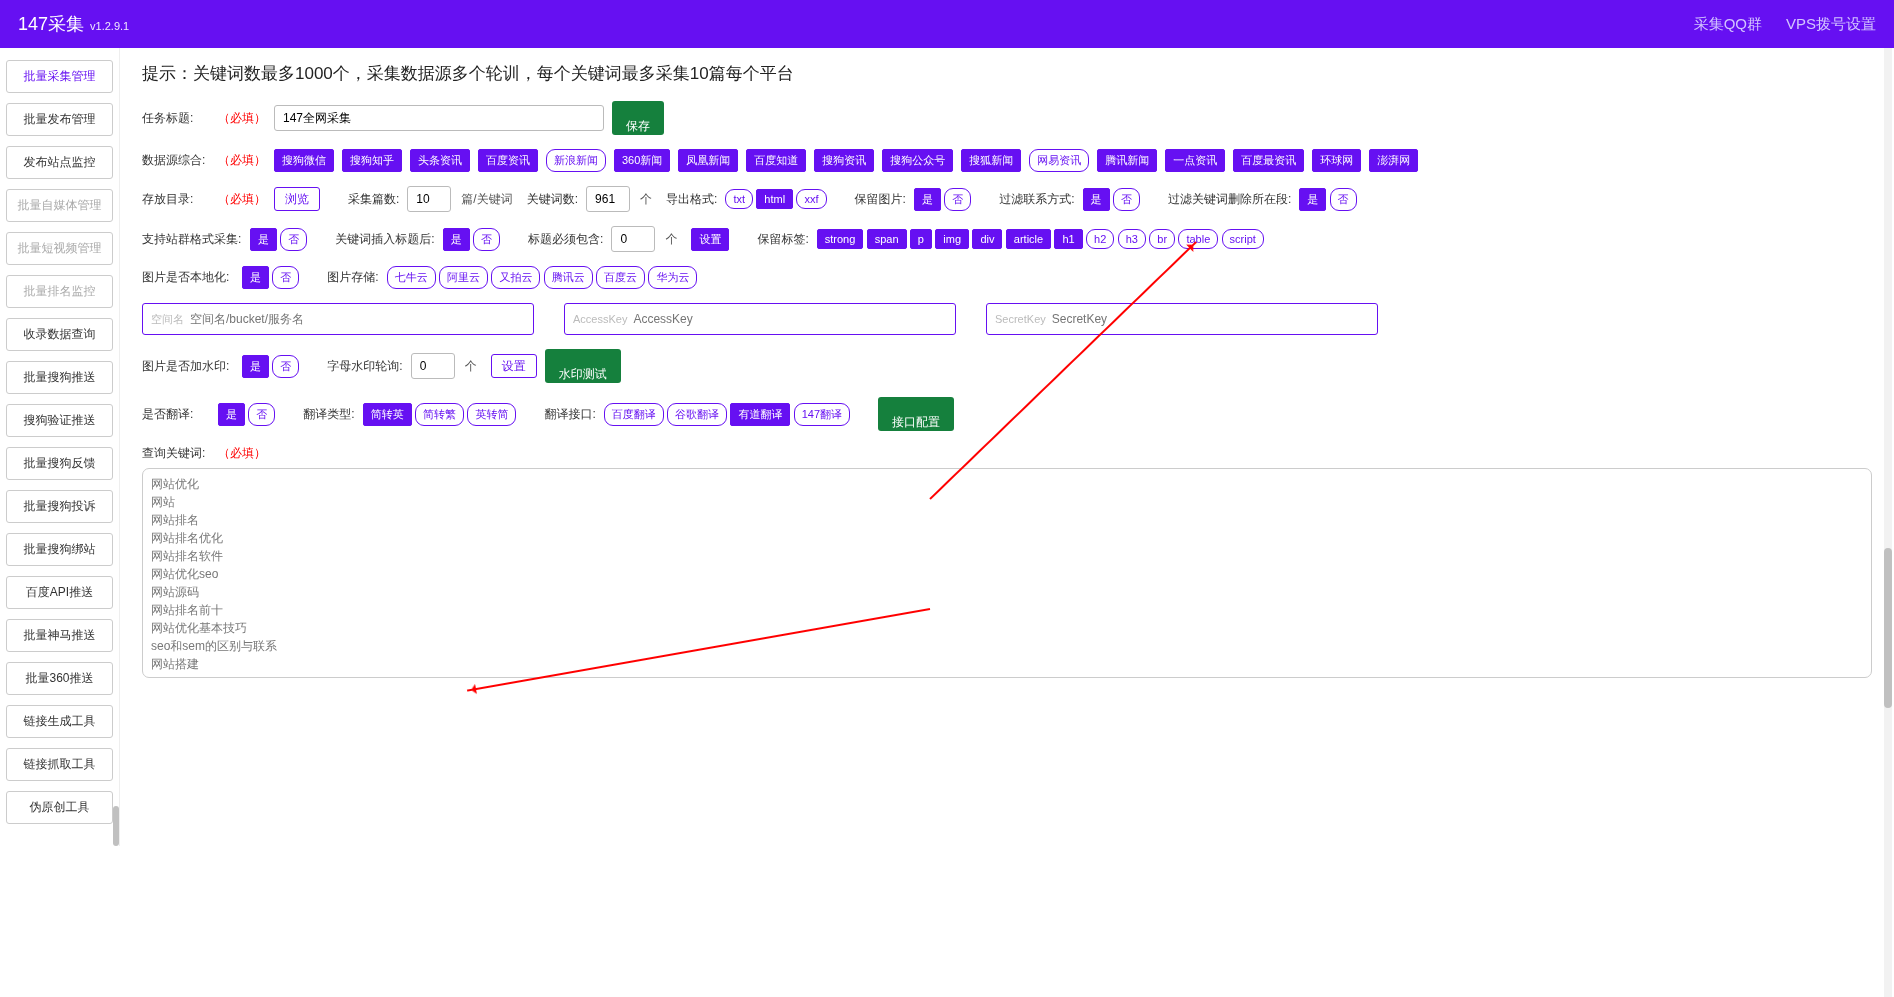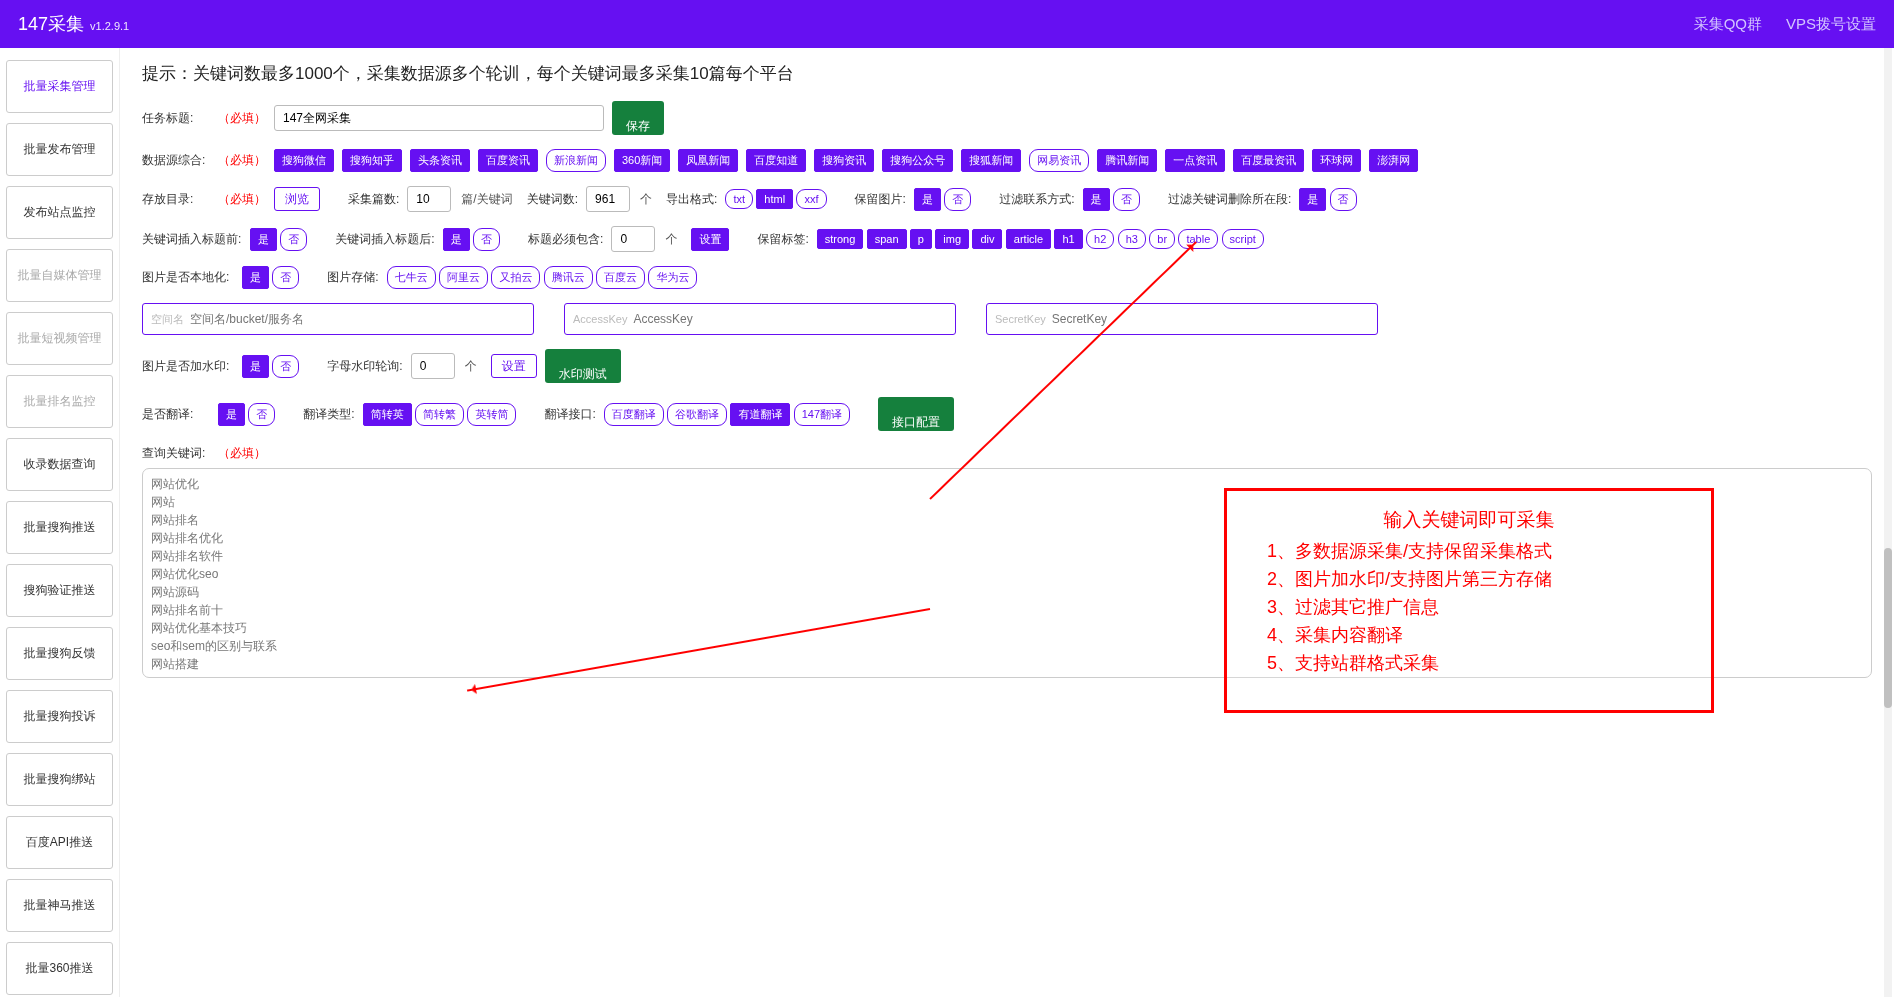--- a/index.html
+++ b/index.html
@@ -8,21 +8,21 @@
     
     .header { background: #6610f2; color: #fff; height: 48px; display: flex; align-items: center; justify-content: space-between; padding: 12px 18px; }
     .app-title { font-size: 18px; font-weight: 500; display: flex; align-items: baseline; gap: 6px; }
     .app-version { font-size: 11px; opacity: 0.9; }
     .header-links { display: flex; gap: 24px; font-size: 15px; }
     .header-link { color: #d3c5ff; text-decoration: none; cursor: pointer; }
     
     
     .layout { display: flex; }
     .sidebar { width: 120px; padding: 12px 6px; border-right: 1px solid #eee; }
-    .sidebar-item { display: block; width: 100%; background: #fff; border: 1px solid #ccc; border-radius: 3px; color: #333; padding: 17px 4px; margin-bottom: 10px; font-size: 12px; text-align: center; cursor: pointer; }
+    .sidebar-item { display: block; width: 100%; background: #fff; border: 1px solid #ccc; border-radius: 3px; color: #333; padding: 7px 4px; margin-bottom: 10px; font-size: 12px; text-align: center; cursor: pointer; }
     .sidebar-item.active { color: #6610f2; }
     .sidebar-item.disabled { color: #aaa; cursor: not-allowed; }
     
     .main { flex: 1; padding: 14px 22px; position: relative; }
     .hint { font-size: 17px; color: #222; margin-bottom: 16px; }
     .row { display: flex; align-items: center; flex-wrap: wrap; gap: 6px 8px; margin-bottom: 14px; }
     .label { font-size: 12px; min-width: 68px; }
     .label.nowidth { min-width: auto; }
     .required { color: red; }
     
@@ -155,21 +155,21 @@
       <span id="keep-img"><span class="tag on">是</span> <span class="tag off">否</span> </span>
       <span class="spacer"></span>
       <span class="label nowidth">过滤联系方式:</span>
       <span id="filter-contact"><span class="tag on">是</span> <span class="tag off">否</span> </span>
       <span class="spacer"></span>
       <span class="label nowidth">过滤关键词删除所在段:</span>
       <span id="filter-kw"><span class="tag on">是</span> <span class="tag off">否</span> </span>
     </div>
 
     <div class="row" id="insert-row">
-      <span class="label" style="min-width:100px">关键词插入标题前:</span>
+      <span class="label" style="min-width:100px">支持站群格式采集:</span>
       <span id="insert-before"><span class="tag on">是</span> <span class="tag off">否</span> </span>
       <span class="spacer"></span>
       <span class="label nowidth">关键词插入标题后:</span>
       <span id="insert-after"><span class="tag on">是</span> <span class="tag off">否</span> </span>
       <span class="spacer"></span>
       <span class="label nowidth">标题必须包含:</span>
       <input class="text-input small" value="0" style="">
       <span class="unit">个</span>
       <span class="tag on">设置</span>
       <span class="spacer"></span>
@@ -237,30 +237,20 @@
         <div>网站排名优化</div>
         <div>网站排名软件</div>
         <div>网站优化seo</div>
         <div>网站源码</div>
         <div>网站排名前十</div>
         <div>网站优化基本技巧</div>
         <div>seo和sem的区别与联系</div>
         <div>网站搭建</div>
       </div>
 
-    <div class="anno-box">
-      <div class="anno-title">输入关键词即可采集</div>
-      <div id="anno-lines">
-          <div class="anno-line">1、多数据源采集/支持保留采集格式</div>
-          <div class="anno-line">2、图片加水印/支持图片第三方存储</div>
-          <div class="anno-line">3、过滤其它推广信息</div>
-          <div class="anno-line">4、采集内容翻译</div>
-          <div class="anno-line">5、支持站群格式采集</div>
-        </div>
-    </div>
     <div class="arrow arrow1"></div>
     <div class="arrow arrow2"></div>
 
   </div>
 </div>
 
 <div class="sb-track">
   <div class="sb-thumb"></div>
 </div>
 

